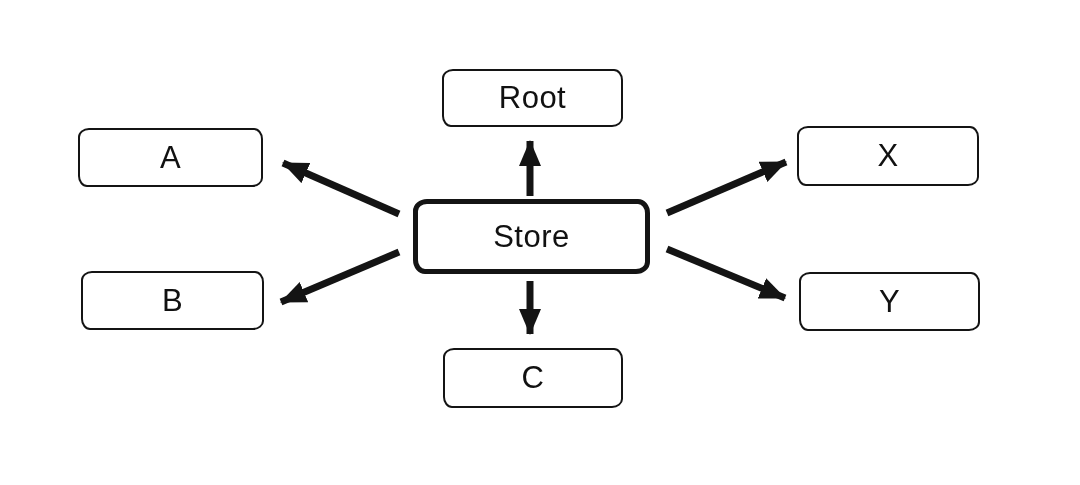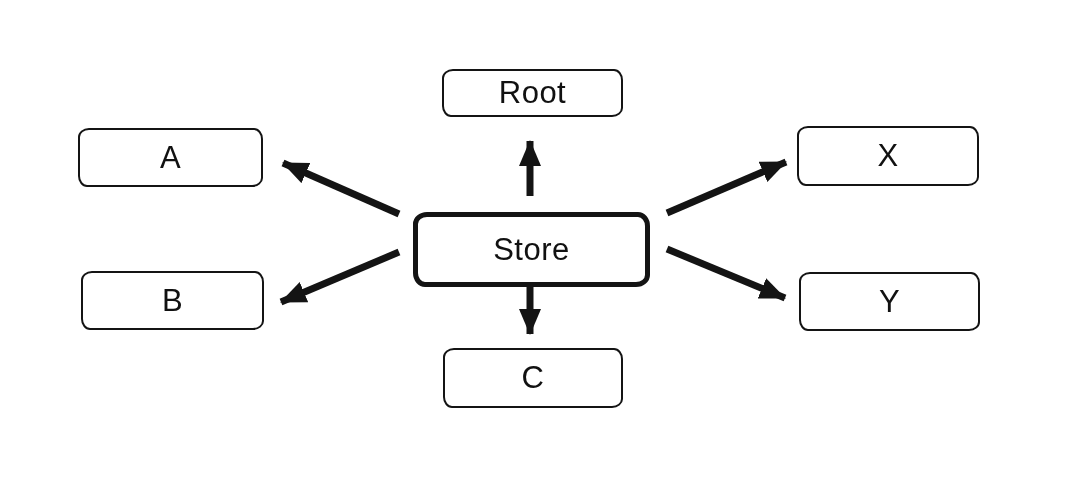--- a/index.html
+++ b/index.html
@@ -28,25 +28,25 @@
     display: flex;
     align-items: center;
     justify-content: center;
     background: #ffffff;
     border: 2.6px solid #141414;
     border-radius: 11px 9px 11px 9px / 9px 11px 9px 11px;
     font-size: 31px;
     color: #111111;
     letter-spacing: 0.5px;
   }
-  .node-root  { left: 442px; top: 69px;  width: 181px; height: 48px; }
+  .node-root  { left: 442px; top: 69px;  width: 181px; height: 58px; }
   .node-a     { left: 78px;  top: 128px; width: 185px; height: 59px; }
   .node-x     { left: 797px; top: 126px; width: 182px; height: 60px; }
   .node-store {
-    left: 413px; top: 212px; width: 237px; height: 75px;
+    left: 413px; top: 199px; width: 237px; height: 75px;
     border-width: 5.5px;
     border-radius: 14px 12px 14px 12px / 12px 14px 12px 14px;
   }
   .node-b     { left: 81px;  top: 271px; width: 183px; height: 59px; }
   .node-y     { left: 799px; top: 272px; width: 181px; height: 59px; }
   .node-c     { left: 443px; top: 348px; width: 180px; height: 60px; }
 </style>
 </head>
 <body>
 

